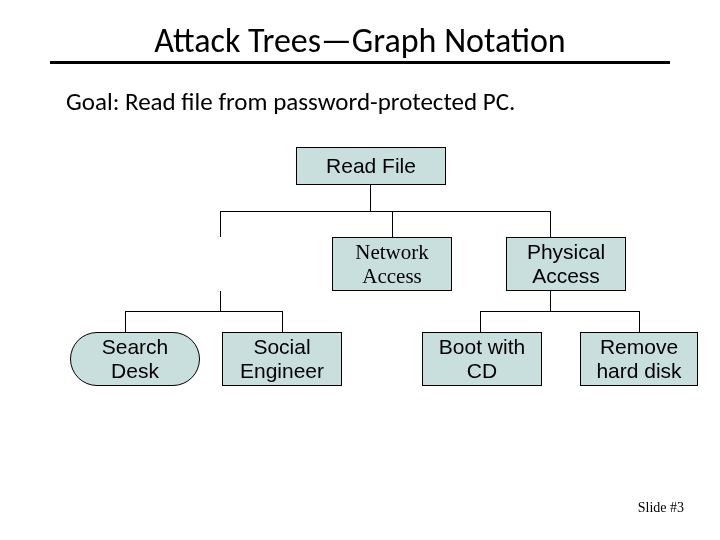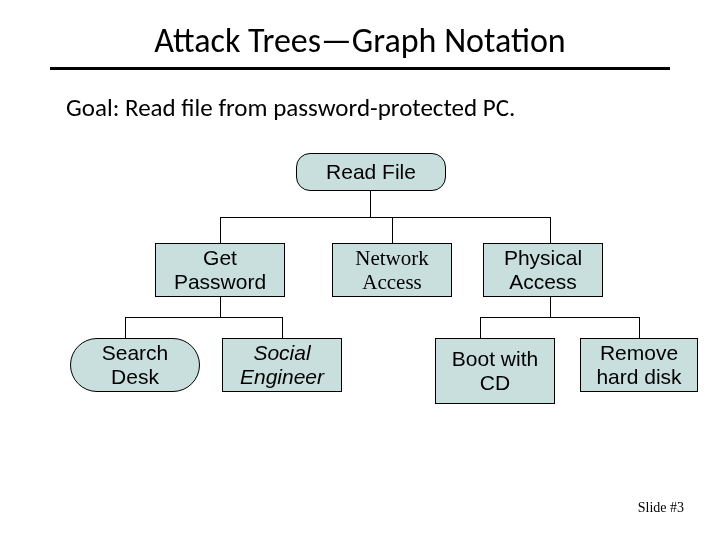--- a/index.html
+++ b/index.html
@@ -11,21 +11,20 @@
     position: relative;
   }
   .slide {
     padding: 20px 50px 0 50px;
   }
   .title {
     font-size: 34px;
     font-weight: 400;
     text-align: center;
     color: #000;
-    padding-bottom: 6px;
   }
   .title-rule {
     border: none;
     border-top: 3px solid #000;
     margin: 0 0 22px 0;
   }
   .goal {
     font-size: 25px;
     color: #000;
     font-weight: 400;
@@ -46,29 +45,29 @@
     font-size: 21px;
     color: #000;
     text-align: center;
     display: flex;
     align-items: center;
     justify-content: center;
     line-height: 1.15;
     padding: 2px 4px;
   }
   
-  .root { left: 246px; top: 0; width: 150px; height: 38px; border-radius: 14px; }
+  .root { left: 246px; top: 0; width: 150px; height: 38px; }
   
   .l1a { left: 105px; top: 90px; width: 130px; height: 54px; }
   .l1b { left: 282px; top: 90px; width: 120px; height: 54px; font-family: Liberation Serif, serif; }
-  .l1c { left: 433px; top: 90px; width: 120px; height: 54px; }
+  .l1c { left: 456px; top: 90px; width: 120px; height: 54px; }
   
   .l2a { left: 20px;  top: 185px; width: 130px; height: 54px; border-radius: 27px; }
-  .l2b { left: 172px; top: 185px; width: 120px; height: 54px; font-style: italic; }
-  .l2c { left: 385px; top: 185px; width: 120px; height: 66px; }
+  .l2b { left: 172px; top: 185px; width: 120px; height: 54px; }
+  .l2c { left: 372px; top: 185px; width: 120px; height: 54px; }
   .l2d { left: 530px; top: 185px; width: 118px; height: 54px; }
   
   .line { position: absolute; background: #000; }
   .vline { width: 1px; }
   .hline { height: 1px; }
   
   .c-root-v { left: 320px; top: 38px; height: 26px; }
   
   .c-bar1 { left: 170px; top: 64px; width: 330px; }
   
@@ -114,21 +113,20 @@
     <div class="line hline c-bar2a"></div>
     <div class="line vline c-d2a"></div>
     <div class="line vline c-d2b"></div>
 
     <div class="line vline c-pa-v"></div>
     <div class="line hline c-bar2b"></div>
     <div class="line vline c-d2c"></div>
     <div class="line vline c-d2d"></div>
 
     <div class="node root">Read File</div>
-    <div class="node l1a">Get Password</div>
     <div class="node l1b">Network Access</div>
     <div class="node l1c">Physical Access</div>
     <div class="node l2a">Search Desk</div>
     <div class="node l2b">Social Engineer</div>
     <div class="node l2c">Boot with CD</div>
     <div class="node l2d">Remove hard disk</div>
   </div>
 </div>
 
 <div class="footer">Slide #3</div>

